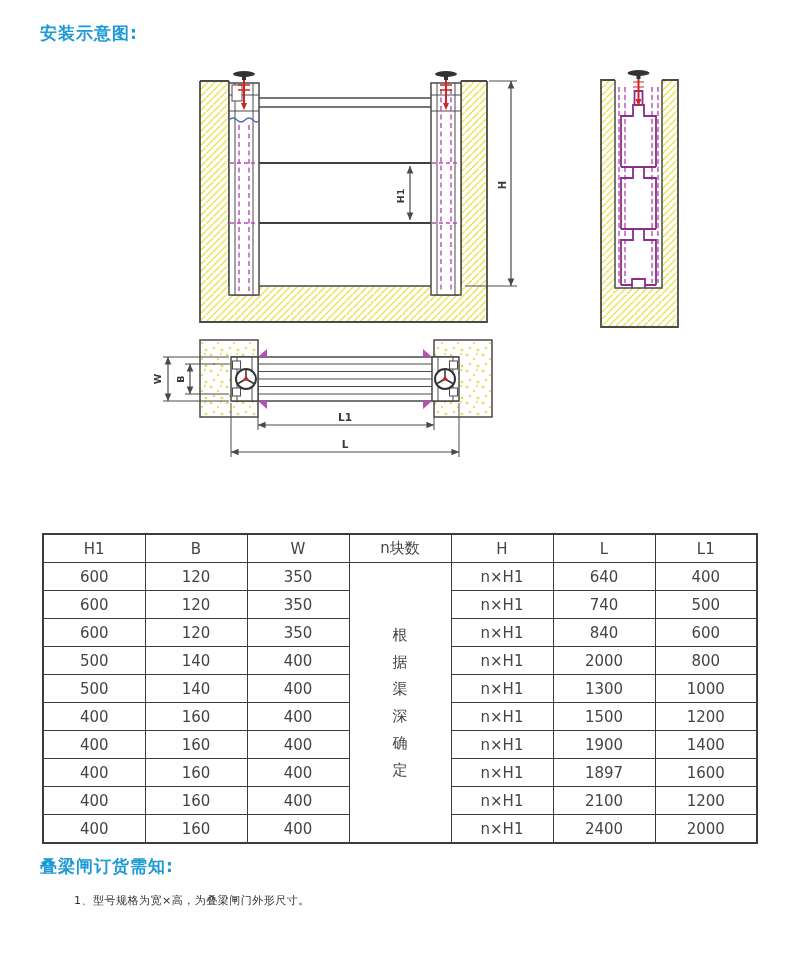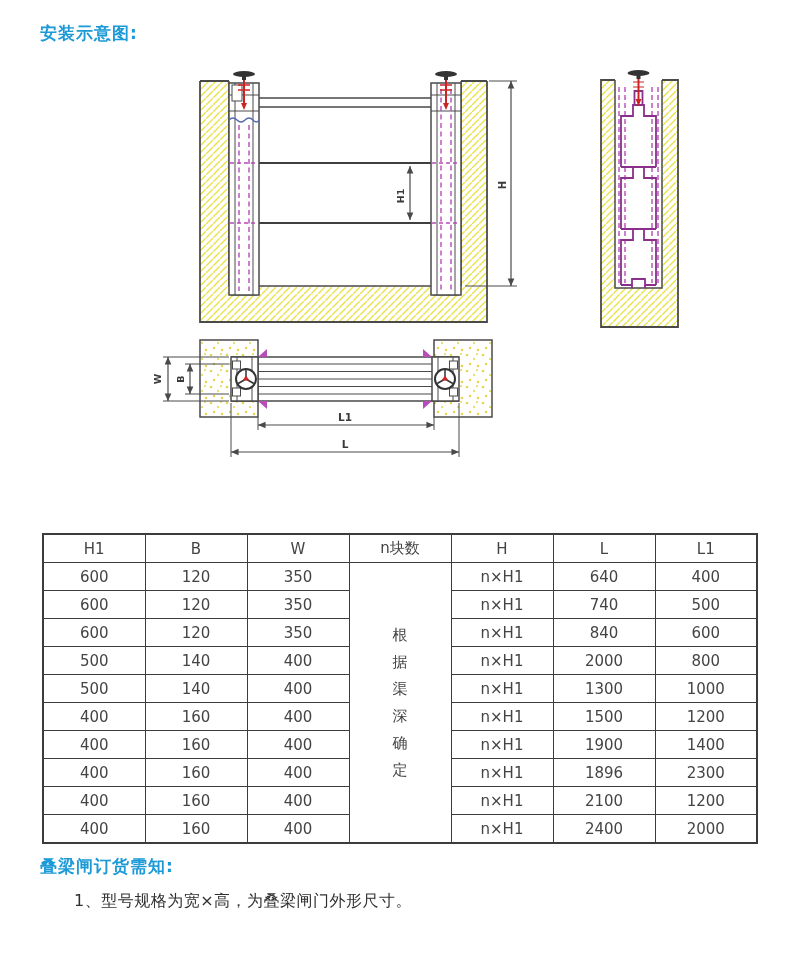--- a/index.html
+++ b/index.html
@@ -16,21 +16,21 @@
   #plan-view{left:145px;top:336px;}
   svg text{font-family:"DejaVu Sans","Liberation Sans",sans-serif;fill:#3a3a3a;font-weight:bold;}
   
   table.dims{position:absolute;left:42px;top:533px;width:716px;border-collapse:collapse;
              table-layout:fixed;border:2px solid #3c3c3c;}
   table.dims th,table.dims td{border:1px solid #3c3c3c;height:27px;text-align:center;
              vertical-align:middle;font-size:15px;color:#444;font-weight:normal;padding:0;}
   td.merged{white-space:pre-line;line-height:27px;font-size:14px;color:#444;}
   
   .notes{position:absolute;left:74px;top:888px;}
-  .note-line{font-size:16px;color:#303030;line-height:25px;letter-spacing:0.5px;}
+  .note-line{font-size:11px;color:#303030;line-height:25px;letter-spacing:0.5px;}
 </style>
 </head>
 <body>
 
 <div class="page">
 
   <h2 class="sec-title" id="install-title">安装示意图:</h2>
 
   <svg id="front-view" width="340" height="275" viewBox="0 0 340 275">
     <defs>
@@ -277,22 +277,22 @@
           <td>400</td>
           <td>n×H1</td>
           <td>1900</td>
           <td>1400</td>
         </tr>
         <tr>
           <td>400</td>
           <td>160</td>
           <td>400</td>
           <td>n×H1</td>
-          <td>1896</td>
-          <td>2300</td>
+          <td>1897</td>
+          <td>1600</td>
         </tr>
         <tr>
           <td>400</td>
           <td>160</td>
           <td>400</td>
           <td>n×H1</td>
           <td>2100</td>
           <td>1200</td>
         </tr>
         <tr>

